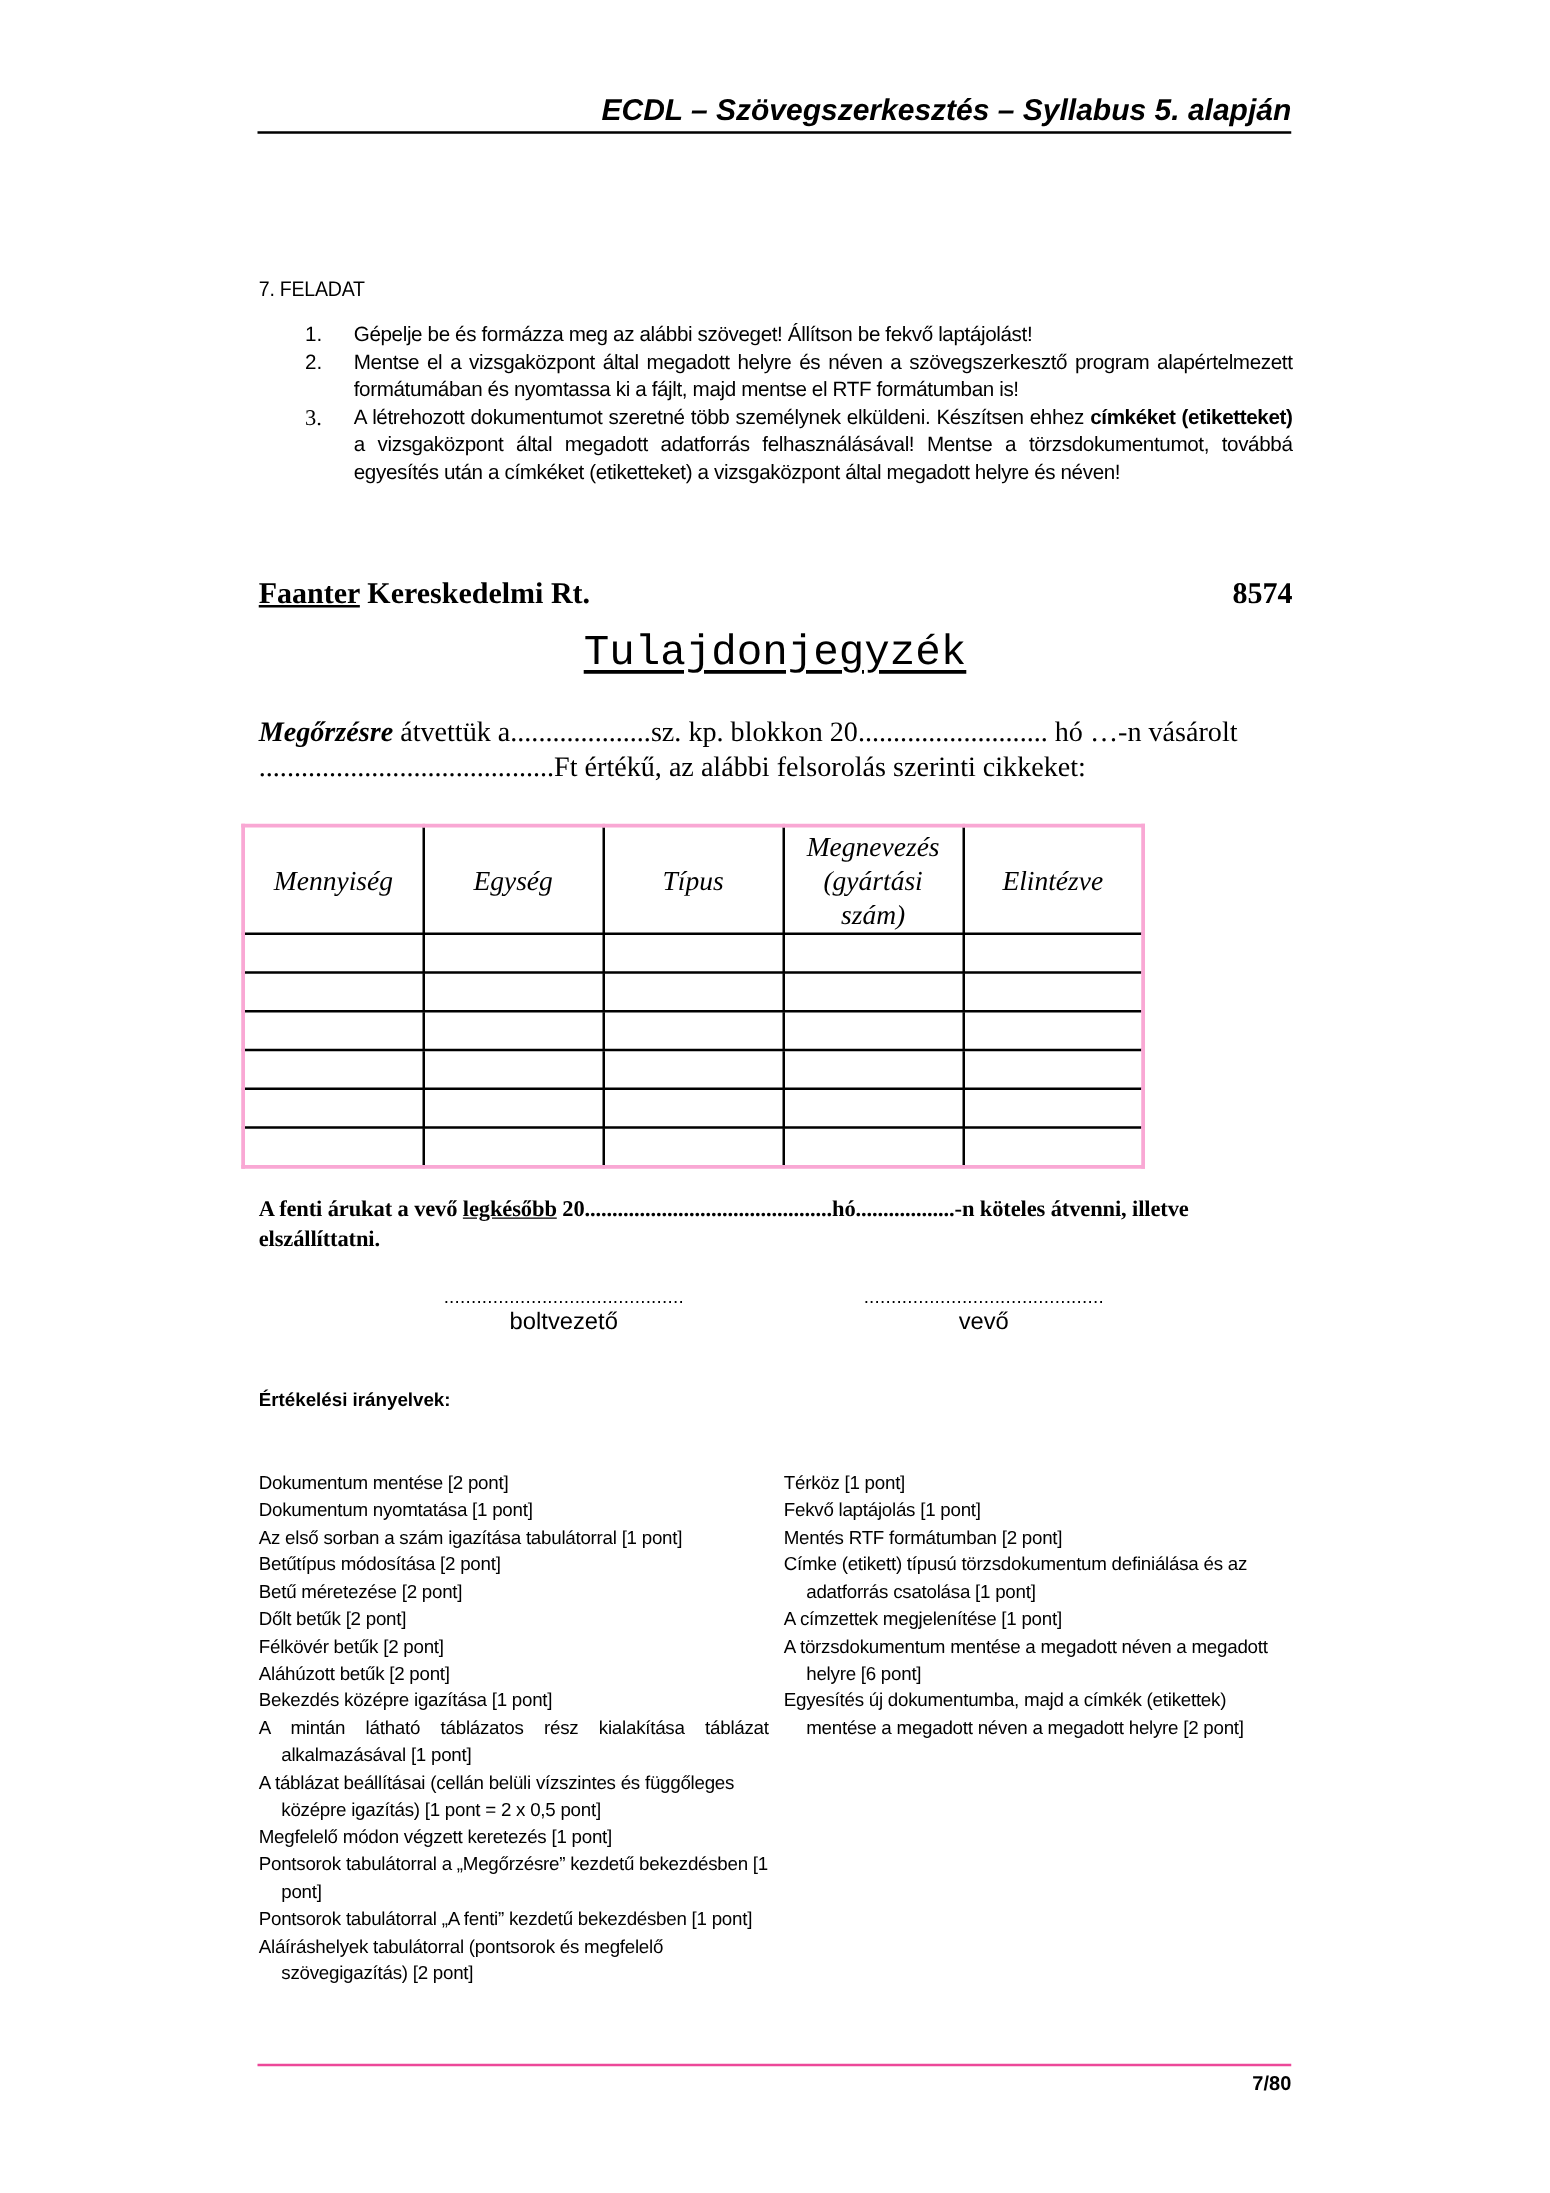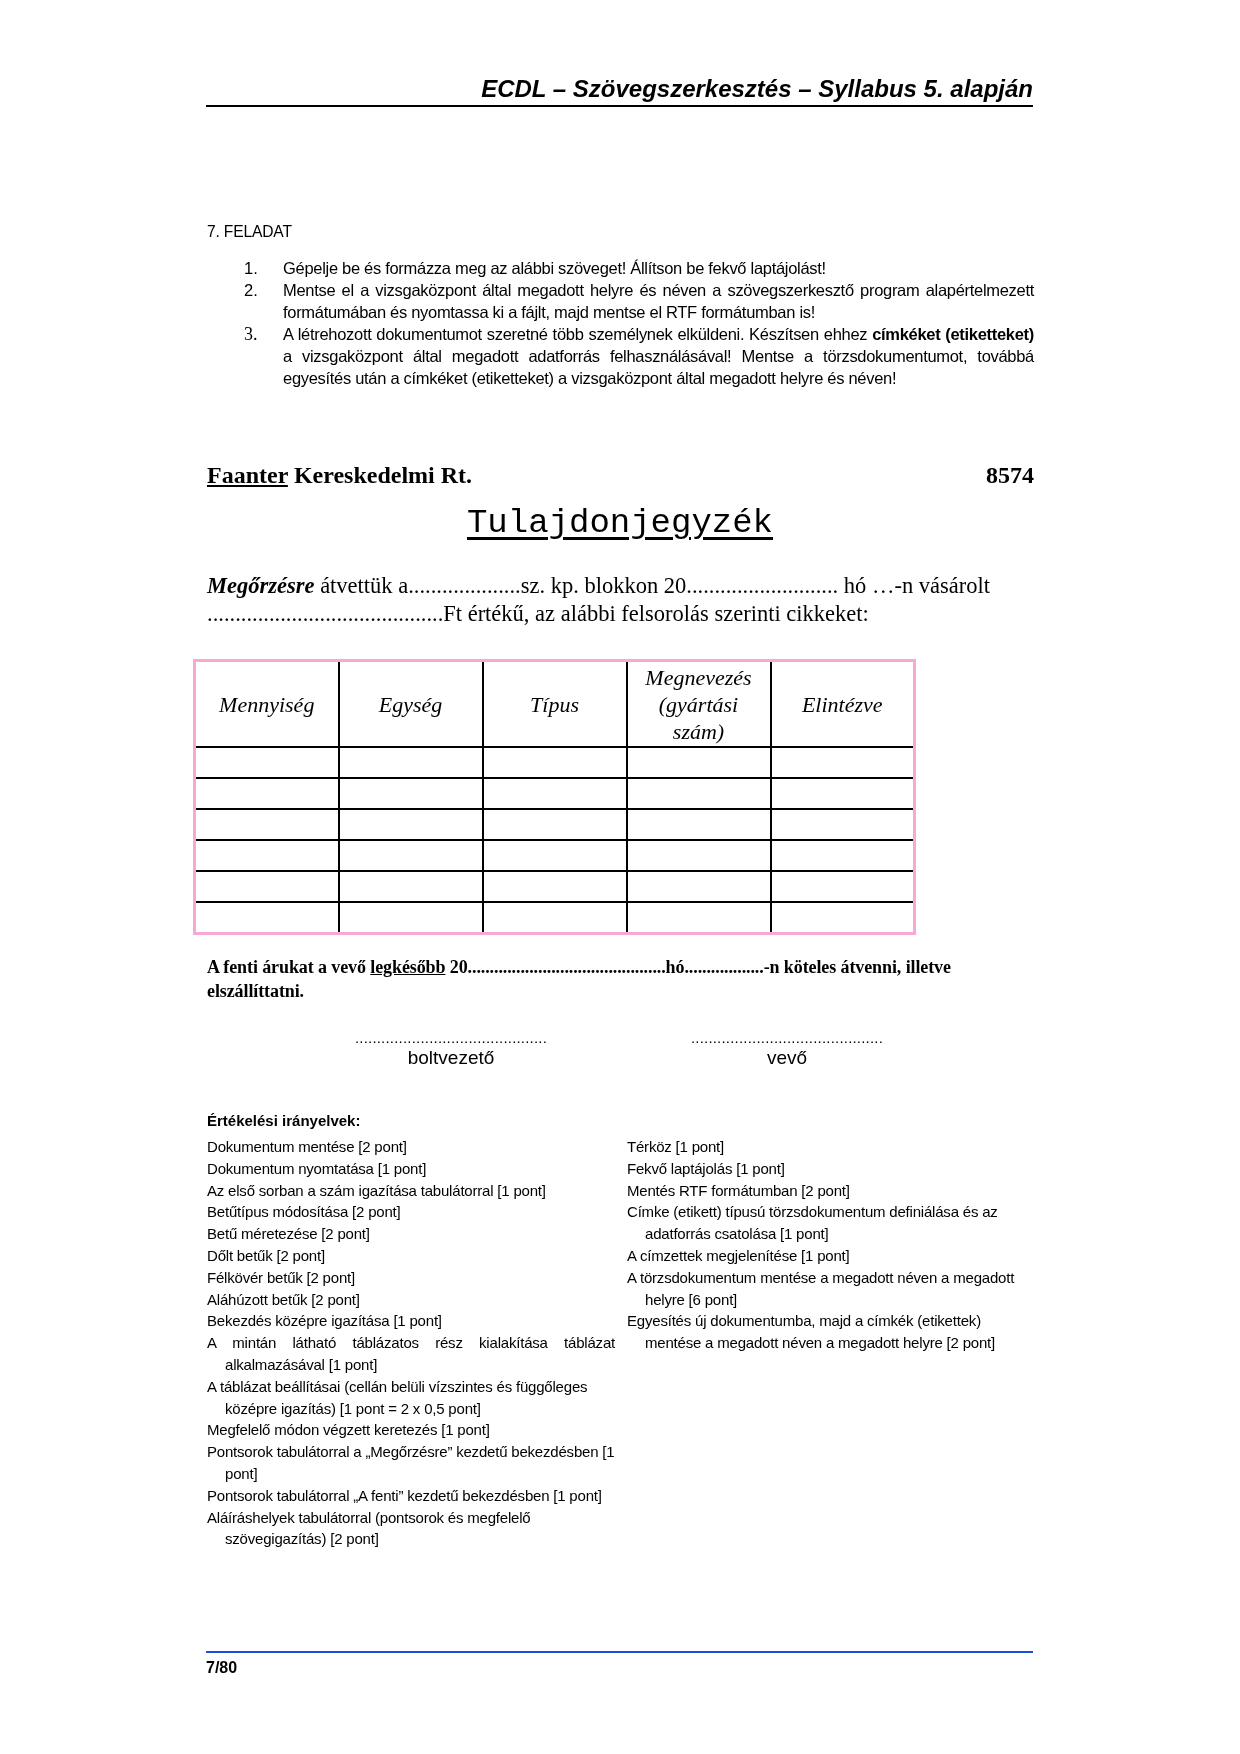--- a/index.html
+++ b/index.html
@@ -52,29 +52,29 @@
 
   .signatures { position: absolute; left: 300px; top: 1030px; width: 640px; display: flex; }
   .sig { width: 320px; text-align: center; font-family: "Liberation Sans", sans-serif; }
   .sig .dots { font-size: 15px; line-height: 16px; letter-spacing: 0.2px; }
   .sig .label { font-size: 19px; line-height: 24px; }
   .sig-left { margin-left: -2px; }
   .sig-right { margin-left: 30px; }
 
   .eval-title { position: absolute; left: 207px; top: 1111px;
     font-family: "Liberation Sans", sans-serif; font-weight: bold; font-size: 15px; line-height: 20px; }
-  .eval-col { position: absolute; top: 1136px;
+  .eval-col { position: absolute; top: 1176px;
     font-family: "Liberation Sans", sans-serif; font-size: 15px; line-height: 21.8px; letter-spacing: -0.2px; }
   .eval-col.left { left: 207px; width: 408px; }
   .eval-col.right { left: 627px; width: 410px; }
   .eval-item { padding-left: 18px; text-indent: -18px; }
   .eval-item.justify { text-align: justify; text-align-last: left; }
 
   .running-footer { position: absolute; left: 206px; top: 1651px; width: 827px;
-    border-top: 2px solid #1d4ed8; text-align: left; padding-top: 6px;
+    border-top: 2px solid #ec4899; text-align: right; padding-top: 6px;
     font-family: "Liberation Sans", sans-serif; font-weight: bold; font-size: 16px; }
 </style>
 </head>
 <body>
 
 <div class="page">
 
   <div class="running-header">ECDL – Szövegszerkesztés – Syllabus 5. alapján</div>
 
   <div class="task-title">7. FELADAT</div>

